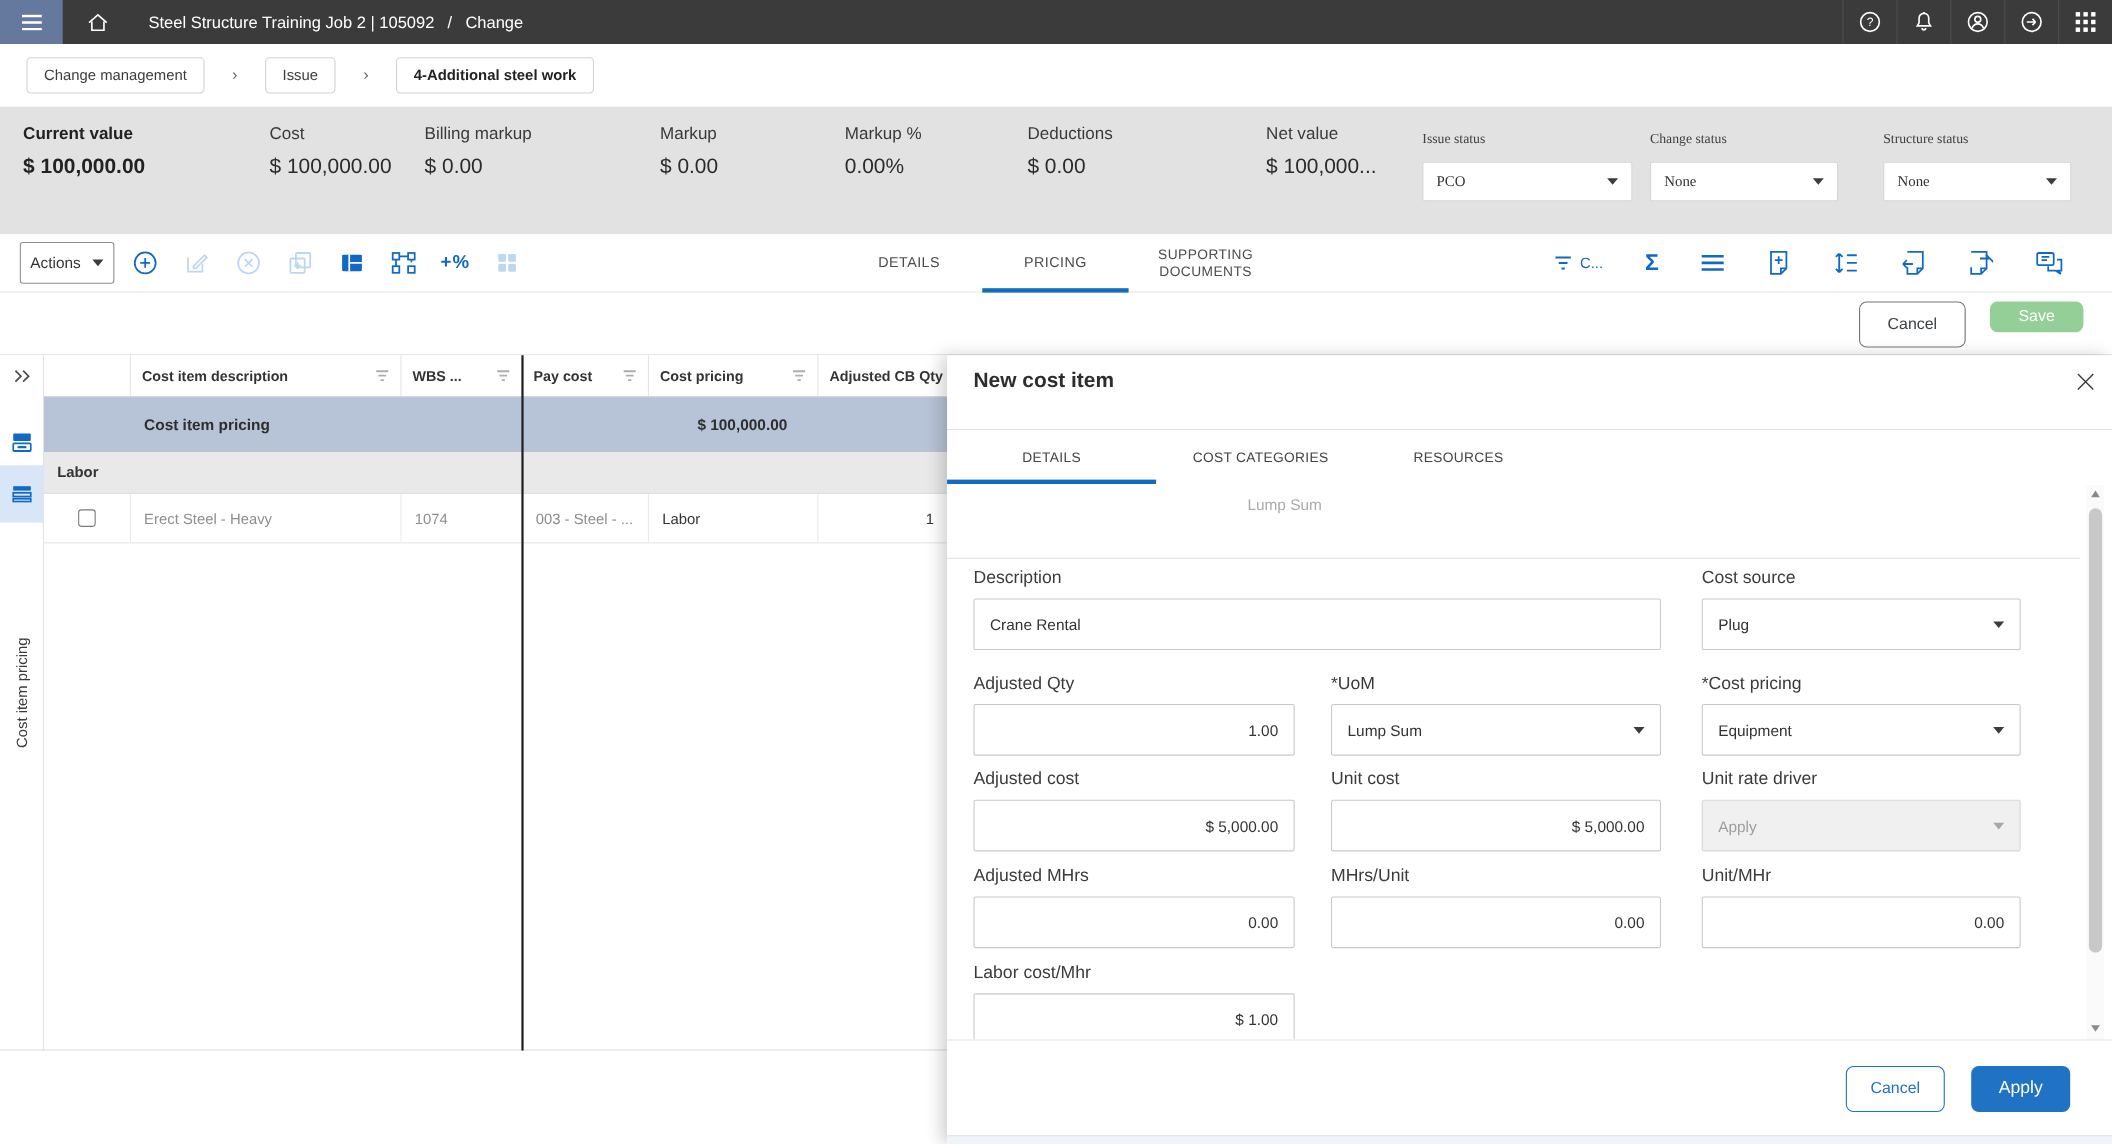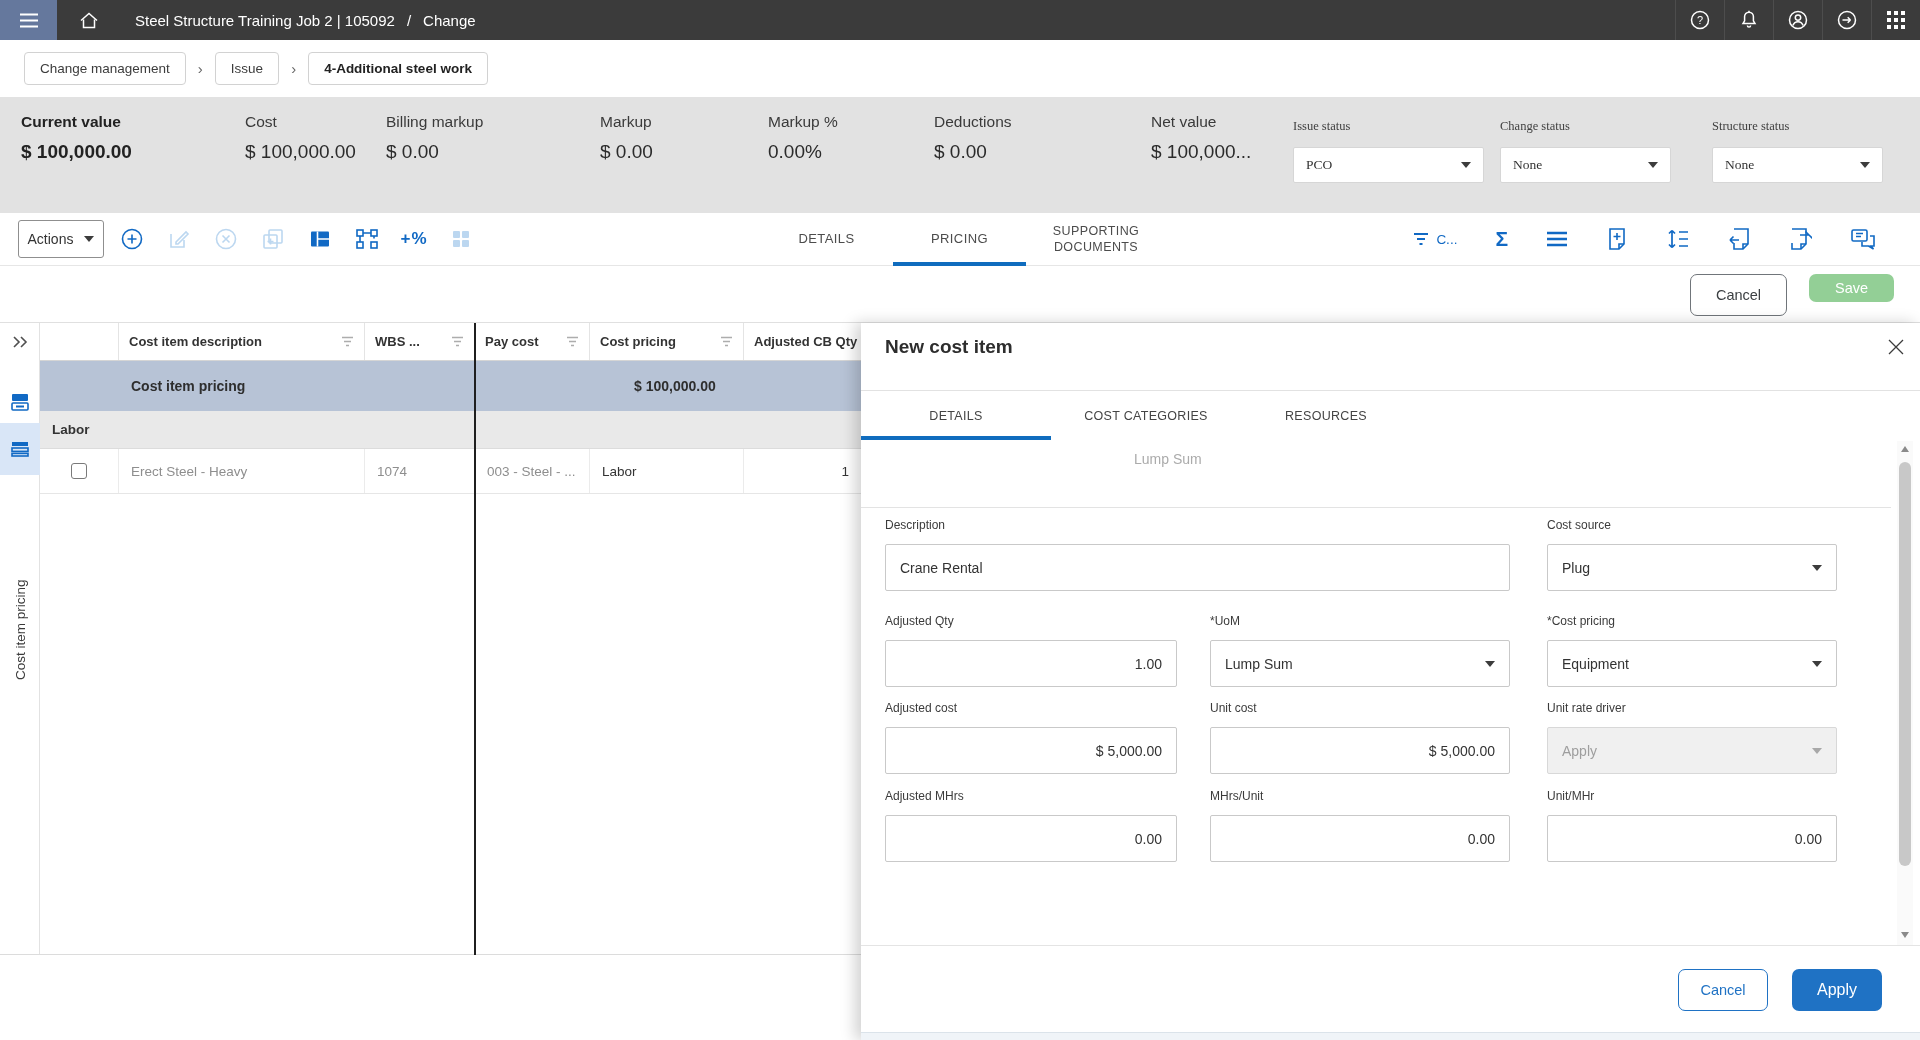--- a/index.html
+++ b/index.html
@@ -8,21 +8,21 @@
 
   
   .navbar { position: absolute; top: 0; left: 0; right: 0; height: 40px; background: #3b3b3b; display: flex; align-items: center; }
   .hamburger-btn { width: 57px; height: 40px; background: #65789d; border: none; display: flex; align-items: center; justify-content: center; cursor: pointer; }
   .home-btn { width: 44px; height: 40px; background: transparent; border: none; margin-left: 10px; display: flex; align-items: center; justify-content: center; cursor: pointer; }
   .nav-title { color: #fff; font-size: 15px; margin-left: 24px; display: flex; gap: 12px; align-items: center; white-space: nowrap; }
   .nav-right { margin-left: auto; display: flex; height: 40px; }
   .nav-icon-btn { width: 49px; height: 40px; background: transparent; border: none; border-left: 1px solid #4d4d4d; display: flex; align-items: center; justify-content: center; color: #fff; cursor: pointer; }
 
   
-  .breadcrumb-bar { position: absolute; top: 40px; left: 0; right: 0; height: 57px; background: #fff; display: flex; align-items: center; padding-left: 24px; gap: 12px; }
+  .breadcrumb-bar { position: absolute; top: 40px; left: 0; right: 0; height: 57px; background: #fff; display: flex; align-items: center; padding-left: 24px; gap: 25px; }
   .crumb { height: 33px; border: 1px solid #d2d2d2; border-radius: 4px; background: #fff; padding: 0 15px; display: flex; align-items: center; font-size: 13.5px; color: #3c3c3c; cursor: pointer; white-space: nowrap; }
   .crumb.active { font-weight: bold; color: #222; }
   .crumb-sep { color: #666; font-size: 15px; }
 
   
   .summary-bar { position: absolute; top: 97px; left: 0; right: 0; height: 116px; background: #e2e2e2; }
   .metric { position: absolute; top: 16px; }
   .metric .m-label { font-size: 15.5px; color: #3a3a3a; white-space: nowrap; }
   .metric .m-value { font-size: 19px; color: #2b2b2b; margin-top: 10px; white-space: nowrap; }
   .metric.em .m-label, .metric.em .m-value { font-weight: bold; color: #222; }
@@ -87,21 +87,21 @@
   .dlg-tabs { position: absolute; left: 0; top: 68px; height: 49px; display: flex; }
   .dlg-tab { position: relative; display: flex; align-items: center; justify-content: center; font-size: 12.5px; letter-spacing: .3px; color: #444; cursor: pointer; }
   .dlg-tab.t1 { width: 190px; } .dlg-tab.t2 { width: 190px; } .dlg-tab.t3 { width: 170px; }
   .dlg-tab .underline { position: absolute; left: 0; bottom: 0; width: 100%; height: 4px; background: #0f6cbe; }
   .dlg-body { position: absolute; left: 0; top: 118px; width: 100%; height: 504px; overflow: hidden; }
   .scrolled-val { position: absolute; left: 273px; top: 10px; font-size: 14px; color: #ababab; }
   .body-divider { position: absolute; left: 0; top: 66px; width: 1030px; height: 1px; background: #e3e3e3; }
   .fgroup { position: absolute; }
   .c1 { left: 24px; width: 292px; } .c2 { left: 349px; width: 300px; } .c3 { left: 686px; width: 290px; }
   .cwide { left: 24px; width: 625px; }
-  .flabel { font-size: 12px; color: #3b3b3b; line-height: 17px; margin-bottom: 10px; white-space: nowrap; }
+  .flabel { font-size: 16px; color: #3b3b3b; line-height: 17px; margin-bottom: 10px; white-space: nowrap; }
   .finput { height: 47px; border: 1px solid #c9c9c9; border-radius: 2px; background: #fff; display: flex; align-items: center; padding: 0 14px; font-size: 14px; color: #333; }
   .finput.num { justify-content: flex-end; }
   .finput.select { justify-content: space-between; cursor: pointer; }
   .finput.disabled { background: #f0f0f0; border-color: #d8d8d8; color: #9e9e9e; cursor: default; }
   .dlg-scrollbar { position: absolute; right: 7px; top: 0; width: 16px; height: 504px; background: #fafafa; }
   .sb-arrow { position: absolute; left: 0; width: 16px; height: 16px; background: none; border: none; display: flex; align-items: center; justify-content: center; cursor: pointer; }
   .sb-up { top: 0; } .sb-down { bottom: 2px; }
   .tri-up { width: 0; height: 0; border-left: 4px solid transparent; border-right: 4px solid transparent; border-bottom: 6px solid #8a8a8a; }
   .tri-down { width: 0; height: 0; border-left: 4px solid transparent; border-right: 4px solid transparent; border-top: 6px solid #8a8a8a; }
   .sb-thumb { position: absolute; left: 2px; top: 21px; width: 12px; height: 404px; background: #c8c8c8; border-radius: 6px; cursor: pointer; }
@@ -603,20 +603,26 @@
             <span>0.00</span>
           </div>
         </div>
         <div class="fgroup c3" style="top:347px">
           <div class="flabel">Unit/MHr</div>
           <div class="finput num">
             <span>0.00</span>
           </div>
         </div>
 
+        <div class="fgroup c1" style="top:435px">
+          <div class="flabel">Labor cost/Mhr</div>
+          <div class="finput num">
+            <span>$ 1.00</span>
+          </div>
+        </div>
 
         <div class="dlg-scrollbar">
           <button class="sb-arrow sb-up">
               <span class="tri-up"></span>
             </button>
           <div class="sb-thumb"></div>
           <button class="sb-arrow sb-down">
               <span class="tri-down"></span>
             </button>
         </div>

